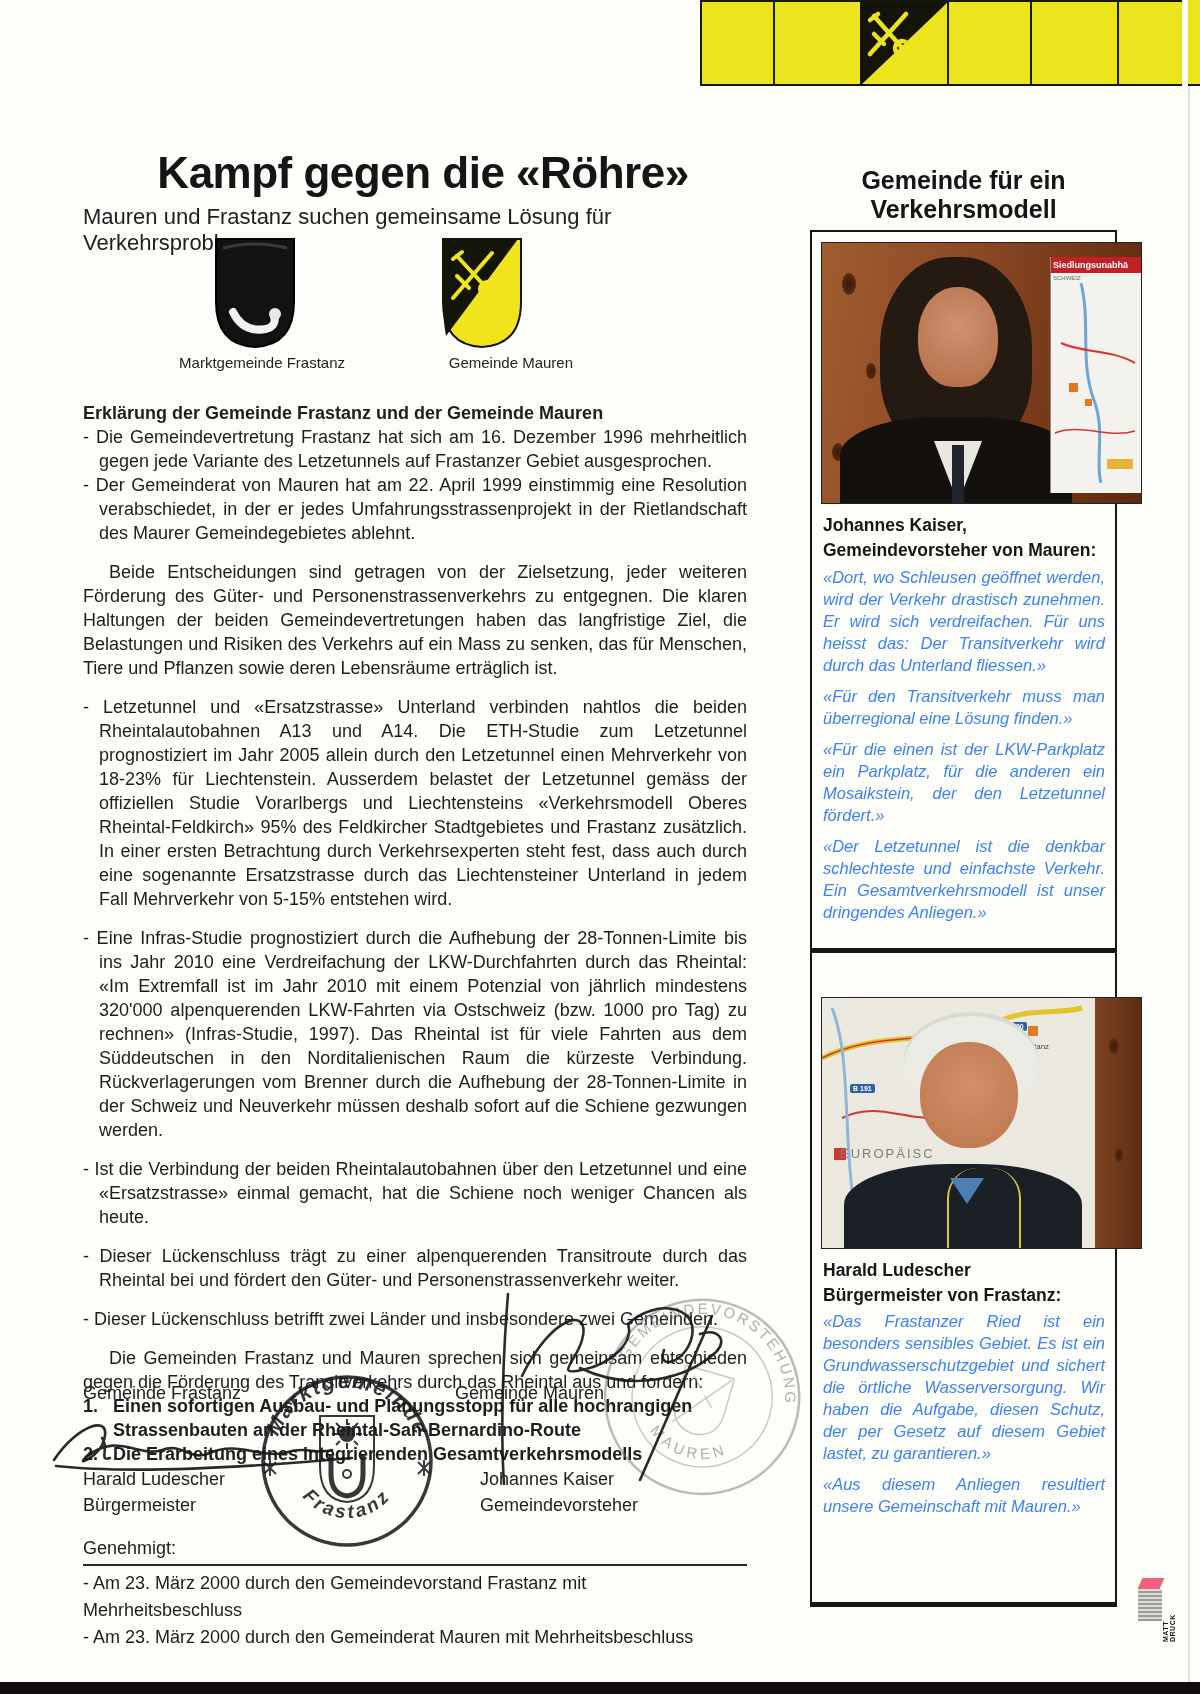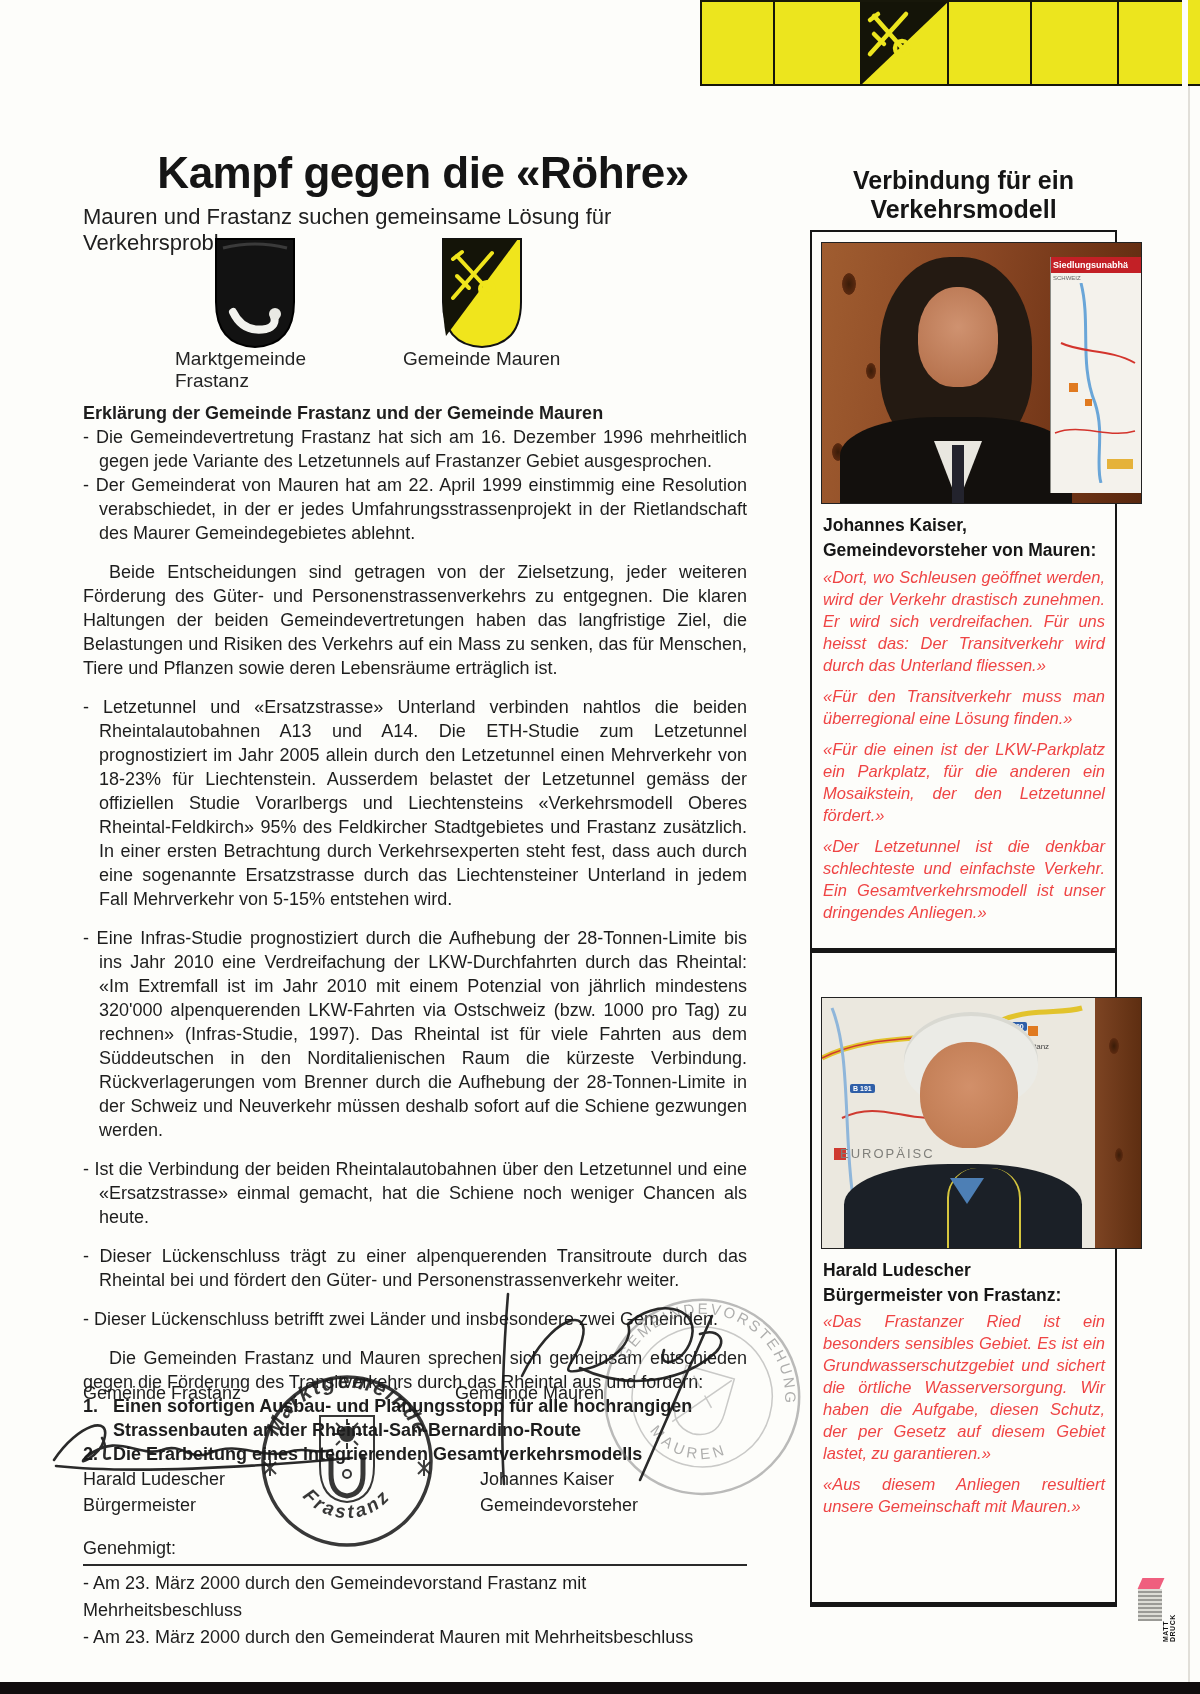--- a/index.html
+++ b/index.html
@@ -12,21 +12,21 @@
   
   .banner{left:700px;top:0;width:482px;height:86px;background:#ece51e;
     border-left:2px solid #17170a;border-bottom:2px solid #17170a;border-top:2px solid #17170a;box-sizing:border-box;}
   .banner-divider{position:absolute;top:0;width:2px;height:100%;background:#17170a;}
   .banner-sliver{left:1188px;top:0;width:12px;height:84px;background:#ece51e;border-bottom:2px solid #17170a;}
   
   .main-title{left:83px;top:148px;width:680px;font-size:44px;font-weight:bold;letter-spacing:-.5px;color:#151515;text-align:center;}
   .main-subtitle{left:83px;top:204px;width:690px;font-size:22px;color:#202020;}
   .crest-row{left:83px;top:236px;width:664px;height:140px;}
   .crest-fig{position:absolute;top:0;width:84px;height:114px;}
-  .crest-label{position:absolute;top:112px;width:170px;text-align:left;font-size:19px;color:#242424;}
+  .crest-label{position:absolute;top:118px;width:170px;text-align:right;font-size:15px;color:#242424;}
   .declaration{left:83px;top:401px;width:664px;font-size:18px;line-height:24px;text-align:justify;}
   .decl-heading{font-weight:bold;margin:0;}
   .para{margin:0 0 15px 0;}
   .para.dash{padding-left:16px;text-indent:-16px;}
   .para.tight{margin-bottom:0;}
   .para.indent{text-indent:26px;}
   .para.nogap{margin-bottom:0;}
   .demand{display:flex;font-weight:bold;margin:0;}
   .demand .num{width:30px;flex:none;}
   .demand .dtext{flex:1;text-align:left;}
@@ -40,21 +40,21 @@
   
   .sb-title{left:810px;top:166px;width:307px;text-align:center;font-size:25px;font-weight:bold;line-height:29px;color:#151515;}
   .sb-box{left:810px;top:230px;width:303px;height:1370px;border:2px solid #161616;border-bottom-width:5px;box-sizing:content-box;}
   .sb-divider{position:absolute;left:0;top:716px;width:100%;height:5px;background:#161616;}
   .photo{position:absolute;left:9px;width:321px;border:1px solid #222;box-sizing:border-box;overflow:hidden;}
   .photo1{top:10px;height:262px;background:linear-gradient(100deg,#a05d30 0%,#8a4724 45%,#6f3416 78%,#59280f 100%);}
   .photo2{top:765px;height:252px;background:#ebe8df;}
   .caption{position:absolute;left:11px;width:282px;font-size:17.5px;font-weight:bold;line-height:25px;color:#161616;}
   .cap1{top:281px;}
   .cap2{top:1026px;}
-  .quotes{position:absolute;left:11px;width:282px;font-size:16.5px;line-height:22px;font-style:italic;text-align:justify;color:#ef4444;}
+  .quotes{position:absolute;left:11px;width:282px;font-size:16.5px;line-height:22px;font-style:italic;text-align:justify;color:#3b82f6;}
   .q1{top:334px;}
   .q2{top:1078px;}
   .quote{margin:0 0 9px 0;}
   
   .knot{position:absolute;border-radius:50%;background:radial-gradient(#3a1c08,#5c2a10 70%,transparent 72%);}
   .poster{position:absolute;right:0;top:14px;width:90px;height:236px;background:#f4f2ec;border-left:1px solid #8b8b85;}
   .poster-head{background:#c32026;color:#fff;font-size:9px;font-weight:bold;font-style:normal;padding:3px 2px;white-space:nowrap;overflow:hidden;}
   .poster-sub{color:#666;font-size:6px;padding:2px;}
   .hair1{position:absolute;left:58px;top:14px;width:152px;height:196px;background:#241a12;border-radius:46% 46% 40% 40%;}
   .face1{position:absolute;left:96px;top:44px;width:80px;height:100px;background:radial-gradient(circle at 50% 40%,#cf9270,#b5714c 85%);border-radius:48% 48% 44% 44%;}
@@ -234,21 +234,21 @@
   <div>Gemeindevorsteher</div>
 </div>
 
 <div class="abs approval">
   <div class="approval-heading">Genehmigt:</div>
   <div class="approval-item">- Am 23. März 2000 durch den Gemeindevorstand Frastanz mit Mehrheitsbeschluss</div>
   <div class="approval-item">- Am 23. März 2000 durch den Gemeinderat Mauren mit Mehrheitsbeschluss</div>
 </div>
 
 <div class="abs sb-title">
-  <div>Verbindung für ein</div>
+  <div>Gemeinde für ein</div>
   <div>Verkehrsmodell</div>
 </div>
 
 <div class="abs sb-box">
 
   <div class="photo photo1">
     <div class="knot" style="left:20px;top:30px;width:14px;height:22px"></div>
     <div class="knot" style="left:44px;top:120px;width:10px;height:16px"></div>
     <div class="knot" style="left:10px;top:200px;width:12px;height:18px"></div>
     <div class="hair1"></div>

